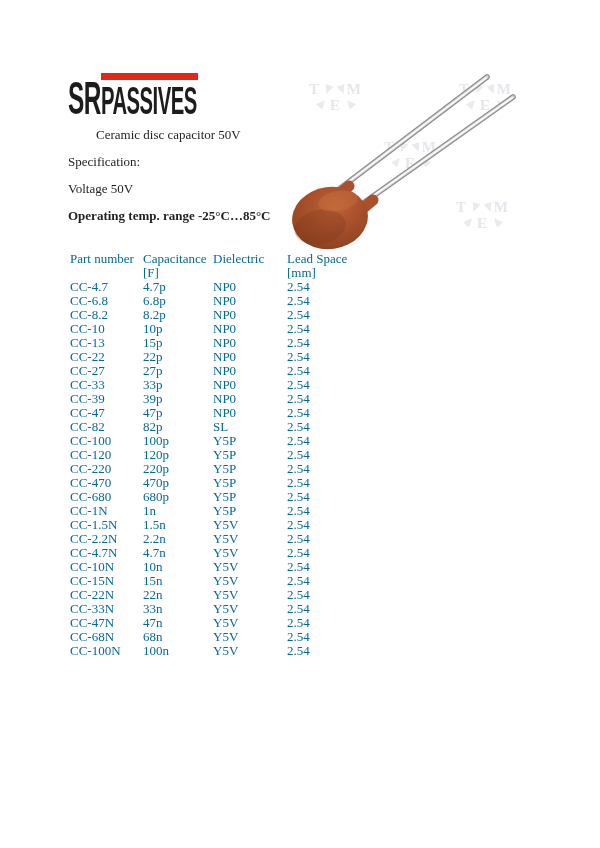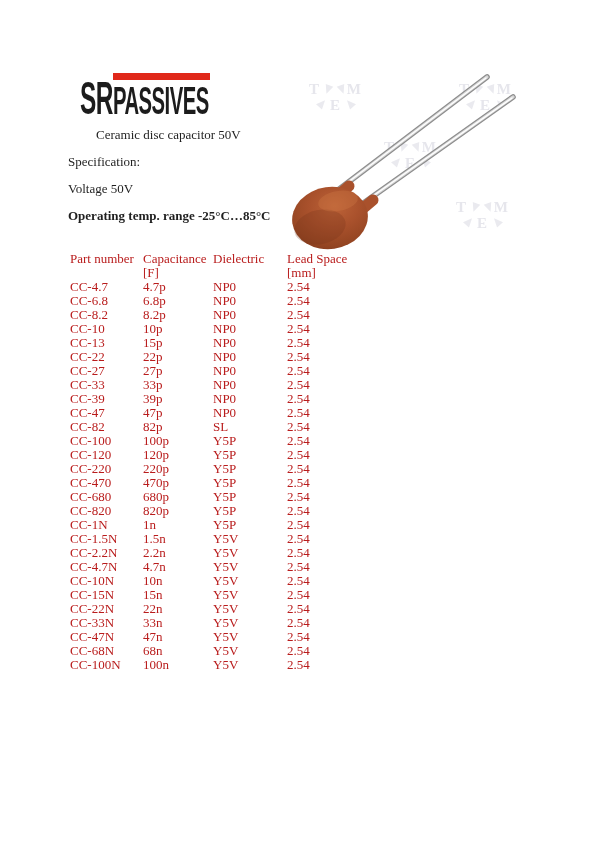--- a/index.html
+++ b/index.html
@@ -1,39 +1,39 @@
 <!DOCTYPE html>
 <html><head>
 <meta charset="utf-8">
 <style>
   html,body{margin:0;padding:0;background:#ffffff;}
   .page{
     position:relative;width:600px;height:848px;background:#ffffff;overflow:hidden;
     font-family:"Liberation Serif",serif;color:#1f1f1f;
   }
   
-  .logo{position:absolute;left:68px;top:70px;width:210px;height:50px;margin-left:12px;}
+  .logo{position:absolute;left:68px;top:70px;width:210px;height:50px;}
   .logo-bar{position:absolute;left:33px;top:3px;width:97px;height:7px;background:#e0281a;}
   .logo-text{
     position:absolute;left:0;top:4px;white-space:nowrap;font-size:0;
     font-family:"Liberation Sans",sans-serif;font-weight:800;color:#1c1c1c;
     transform:scaleX(0.52);transform-origin:0 0;letter-spacing:-1px;
   }
   .logo-sr{font-size:47px;line-height:47px;}
   .logo-passives{font-size:39px;line-height:47px;}
   
   .line{position:absolute;left:68px;font-size:13px;line-height:15px;white-space:nowrap;}
   .product-title{top:127px;margin-left:28px;}
   .spec-label{top:154px;}
   .voltage{top:181px;}
   .temp{top:208px;font-weight:bold;}
   
   .parts{
     position:absolute;left:70px;top:252px;border-collapse:collapse;
-    font-size:13px;color:#b91c1c;table-layout:fixed;
+    font-size:13px;color:#0369a1;table-layout:fixed;
   }
   .parts th,.parts td{
     font-weight:normal;text-align:left;padding:0;line-height:14px;
     vertical-align:top;white-space:nowrap;
   }
   .parts th:nth-child(1),.parts td:nth-child(1){width:73px;}
   .parts th:nth-child(2),.parts td:nth-child(2){width:70px;}
   .parts th:nth-child(3),.parts td:nth-child(3){width:74px;margin-left:12px;}
   .parts th:nth-child(4),.parts td:nth-child(4){width:60px;}
   
@@ -256,26 +256,20 @@
         <td>Y5P</td>
         <td>2.54</td>
       </tr>
         <tr>
         <td>CC-680</td>
         <td>680p</td>
         <td>Y5P</td>
         <td>2.54</td>
       </tr>
         <tr>
-        <td>CC-820</td>
-        <td>820p</td>
-        <td>Y5P</td>
-        <td>2.54</td>
-      </tr>
-        <tr>
         <td>CC-1N</td>
         <td>1n</td>
         <td>Y5P</td>
         <td>2.54</td>
       </tr>
         <tr>
         <td>CC-1.5N</td>
         <td>1.5n</td>
         <td>Y5V</td>
         <td>2.54</td>

